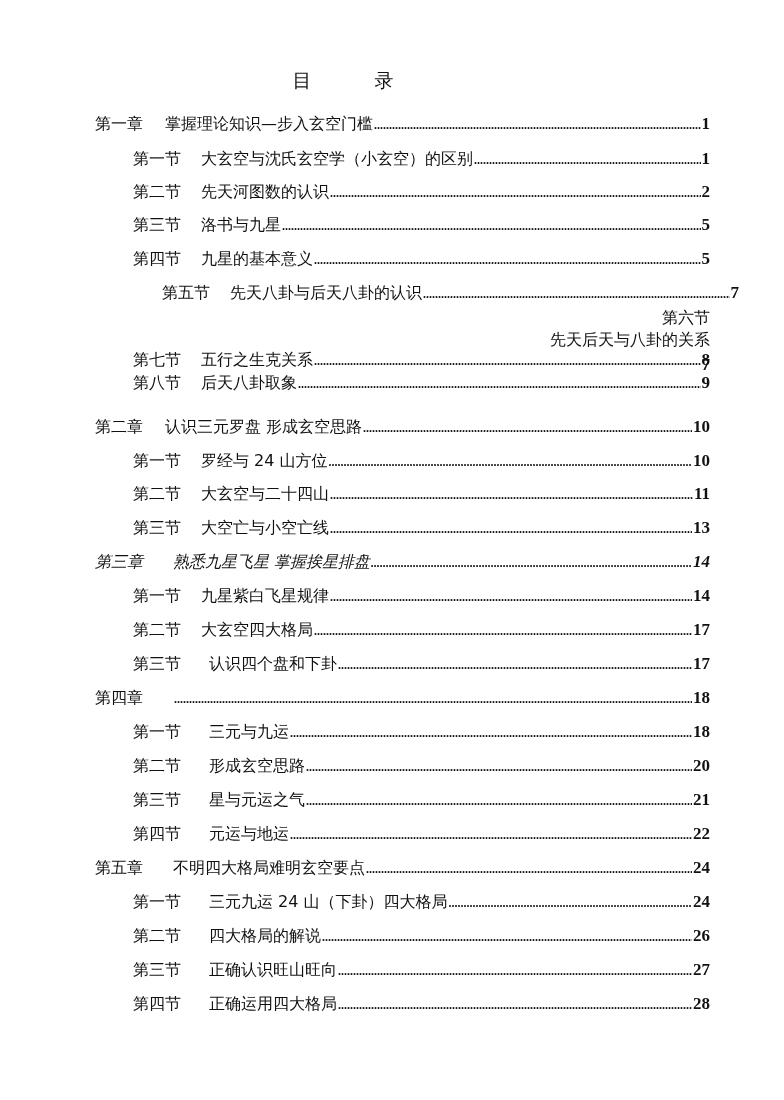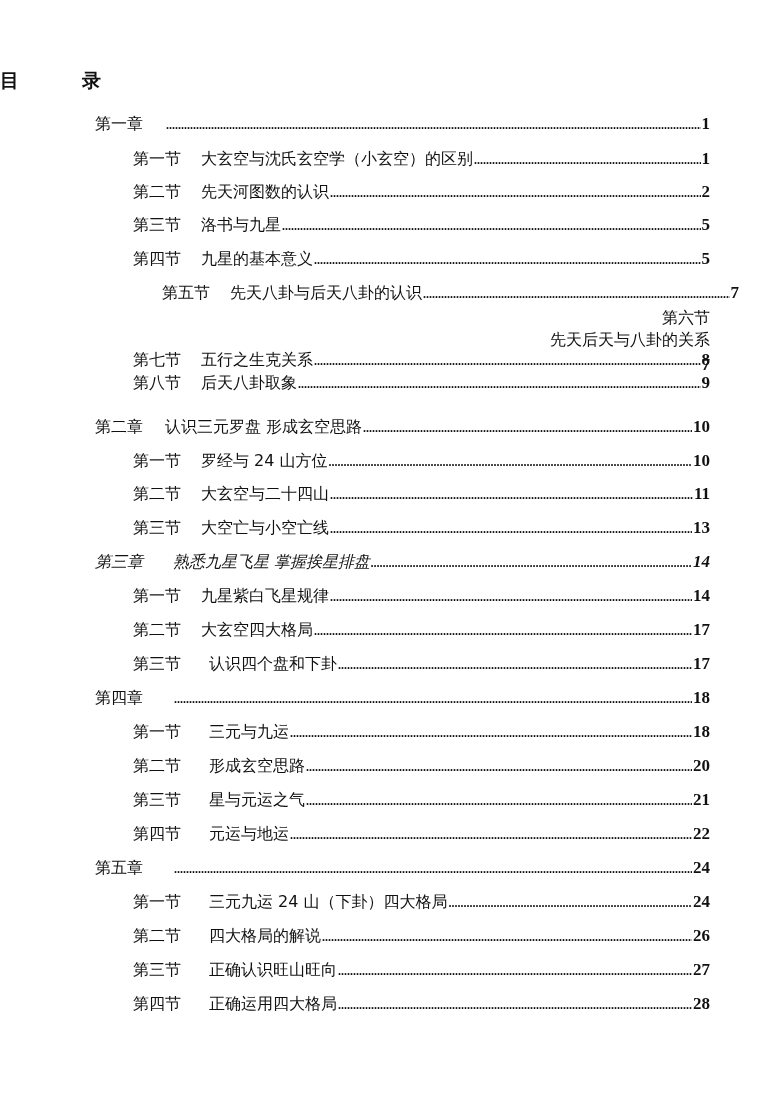--- a/index.html
+++ b/index.html
@@ -1,19 +1,19 @@
 <!DOCTYPE html>
 <html><head>
 <meta charset="utf-8">
 <style>
   html, body { margin: 0; padding: 0; background: #ffffff; }
   body { width: 784px; height: 1100px; position: relative; overflow: hidden;
          font-family: "DejaVu Serif", "Liberation Serif", serif; color: #111; }
-  .title { position: absolute; top: 68px; left: 0; width: 708px; text-align: left;
-           font-size: 19px; letter-spacing: 22px; font-weight: bold; font-family: "DejaVu Sans", sans-serif; }
+  .title { position: absolute; top: 68px; left: 0; width: 708px; text-align: center;
+           font-size: 19px; letter-spacing: 22px; font-weight: normal; font-family: "DejaVu Sans", sans-serif; }
   .toc { position: absolute; top: 100px; left: 0; width: 784px; }
   .row { position: absolute; height: 30px; display: flex; align-items: flex-end;
          font-size: 16px; line-height: 22px; }
   .row.chapter { left: 95px; width: 615px; justify-content: flex-end; }
   .row.section { left: 133px; width: 577px; }
   .num { white-space: nowrap; font-family: "DejaVu Sans", sans-serif; font-size: 16px; }
   .gap { display: inline-block; }
   .txt { white-space: nowrap; font-family: "DejaVu Sans", sans-serif; font-size: 16px; }
   .dots { flex: 1; overflow: hidden; white-space: nowrap; font-family: "Liberation Serif", serif;
           font-weight: bold; font-size: 12px; letter-spacing: 0px; margin: 0 1px 3px 1px; line-height: 14px; }
@@ -22,20 +22,21 @@
 </style>
 </head>
 <body>
 
 <div class="title">目　录</div>
 
 <div class="toc" id="toc">
     <div class="row chapter" style="top: 5px;">
       <span class="num">第一章</span>
       <span class="gap" style="width:22px"></span>
+      <span class="txt">掌握理论知识—步入玄空门槛</span>
       <span class="dots"></span>
       <span class="pg">1</span>
     </div>
     <div class="row section" style="top: 40px;">
       <span class="num">第一节</span>
       <span class="gap" style="width:20px"></span>
       <span class="txt">大玄空与沈氏玄空学（小玄空）的区别</span>
       <span class="dots"></span>
       <span class="pg">1</span>
     </div>
@@ -174,20 +175,21 @@
     <div class="row section" style="top: 715px;">
       <span class="num">第四节</span>
       <span class="gap" style="width:28px"></span>
       <span class="txt">元运与地运</span>
       <span class="dots"></span>
       <span class="pg">22</span>
     </div>
     <div class="row chapter" style="top: 749px;">
       <span class="num">第五章</span>
       <span class="gap" style="width:30px"></span>
+      <span class="txt">不明四大格局难明玄空要点</span>
       <span class="dots"></span>
       <span class="pg">24</span>
     </div>
     <div class="row section" style="top: 783px;">
       <span class="num">第一节</span>
       <span class="gap" style="width:28px"></span>
       <span class="txt">三元九运 24 山（下卦）四大格局</span>
       <span class="dots"></span>
       <span class="pg">24</span>
     </div>

